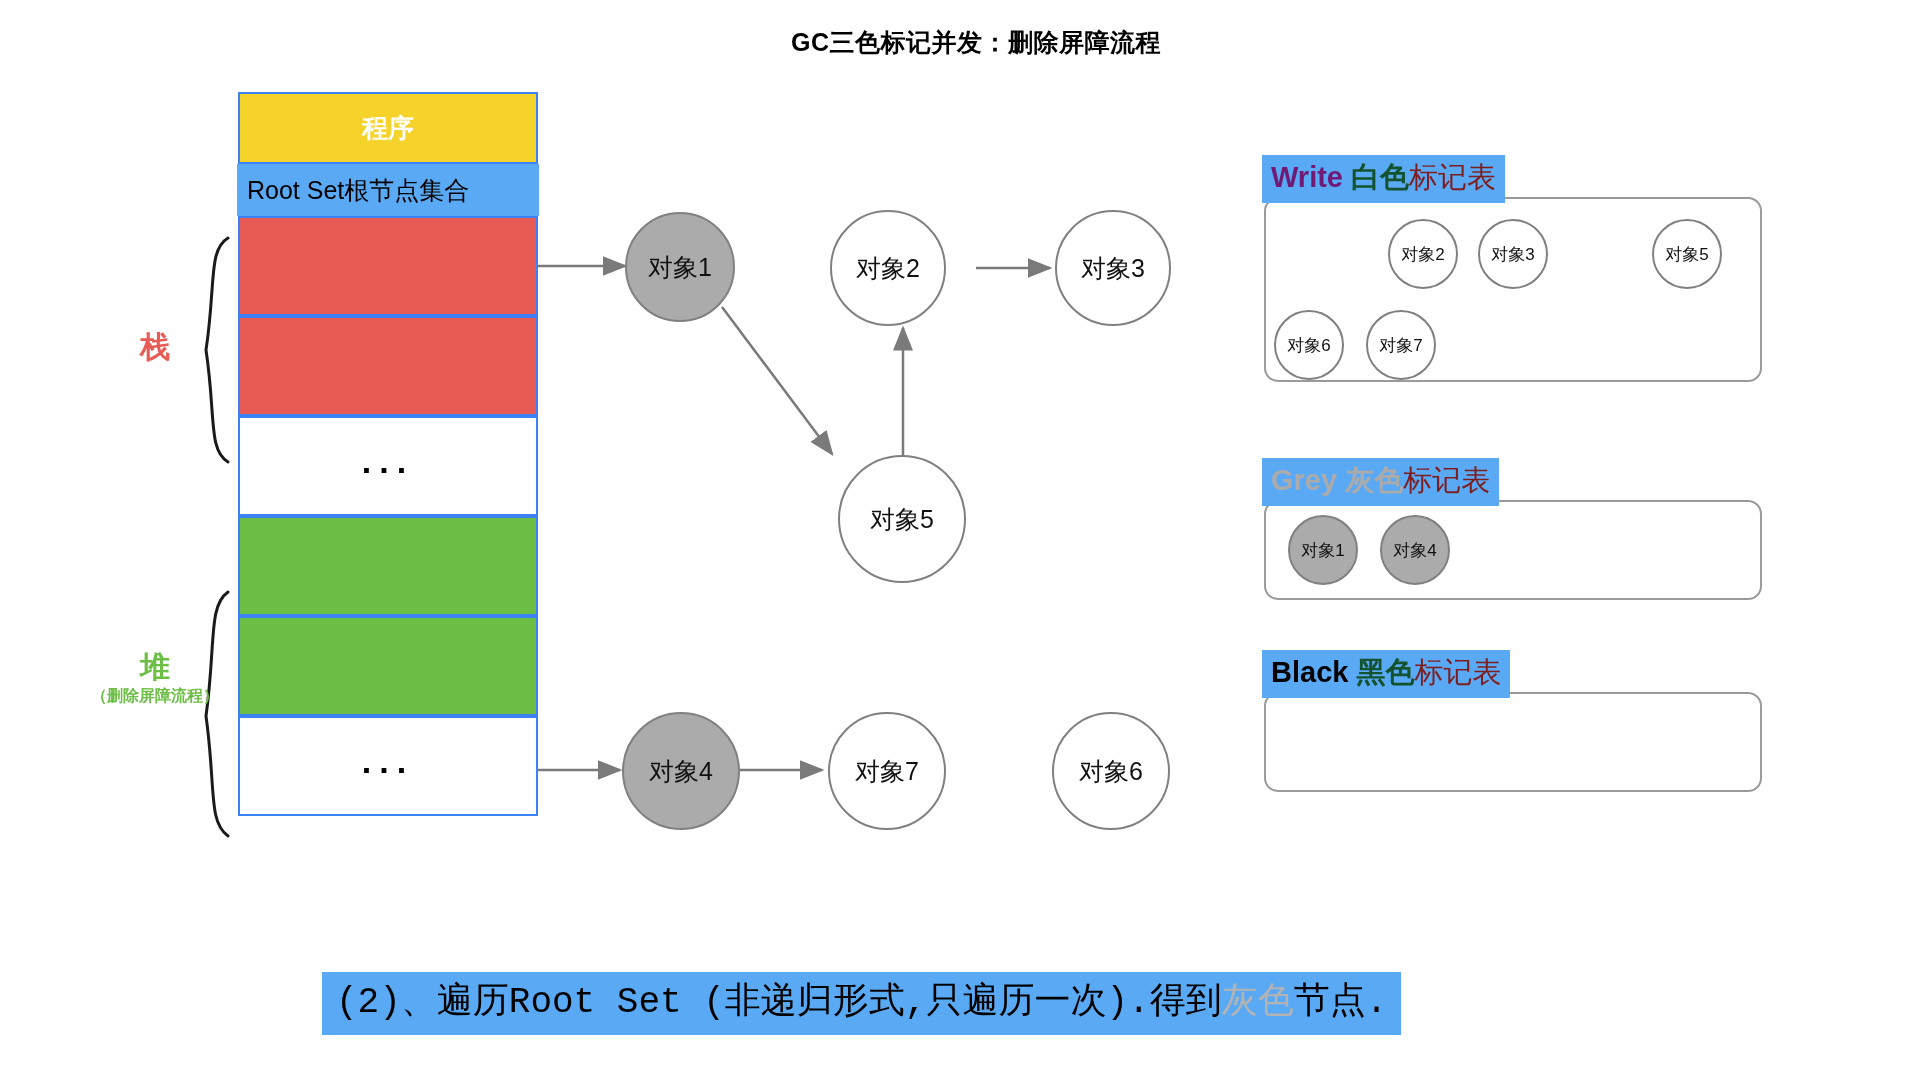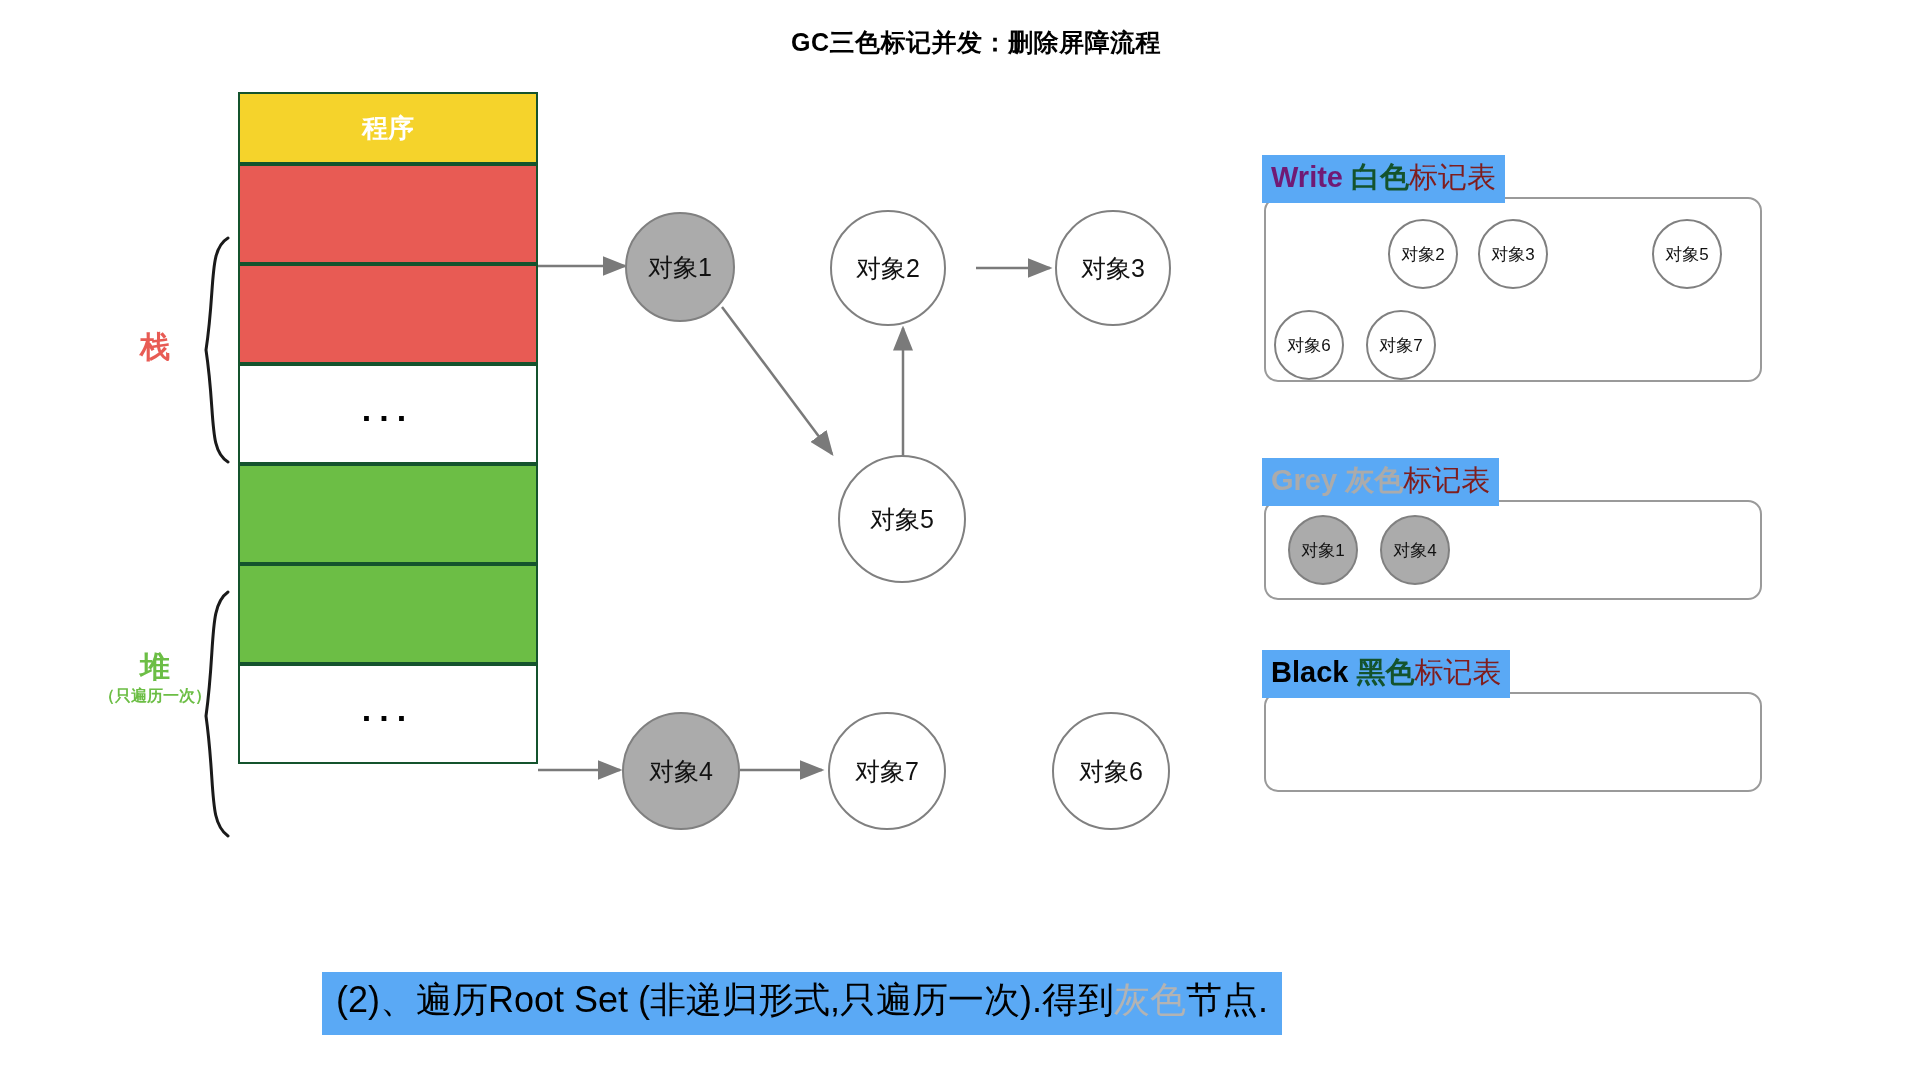--- a/index.html
+++ b/index.html
@@ -32,21 +32,21 @@
   
   #memory-column {
     position: absolute;
     left: 238px;
     top: 92px;
     width: 300px;
   }
   .mem-cell {
     box-sizing: border-box;
     width: 300px;
-    border: 2px solid #14532d;
+    border: 2px solid #3b82f6;
     display: flex;
     align-items: center;
     justify-content: center;
     color: #ffffff;
     font-size: 26px;
   }
   .mem-program {
     height: 72px;
     background: #F5D32B;
     font-weight: bold;
@@ -162,20 +162,21 @@
   
   #caption {
     position: absolute;
     left: 322px;
     top: 972px;
     background: #5AA9F5;
     padding: 4px 14px 10px 14px;
     font-size: 36px;
     white-space: nowrap;
     color: #000;
+    font-family: Liberation Mono, monospace;
   }
   #caption .grey-word { color: #B3B3B3; }
 
   #edges { position: absolute; left: 0; top: 0; width: 1920px; height: 1080px; pointer-events: none; }
 </style>
 </head>
 <body>
 
 <div id="title">GC三色标记并发：删除屏障流程</div>
 
@@ -198,32 +199,33 @@
 
   <line x1="740" y1="770" x2="822" y2="770" stroke="#7a7a7a" stroke-width="2.5" marker-end="url(#ah)"></line>
 
   <path d="M228,238 C208,250 216,284 206,350 C216,416 208,450 228,462" fill="none" stroke="#1a1a1a" stroke-width="3" stroke-linecap="round"></path>
 
   <path d="M228,592 C208,606 216,644 206,716 C216,788 208,822 228,836" fill="none" stroke="#1a1a1a" stroke-width="3" stroke-linecap="round"></path>
 </svg>
 
 <div id="memory-column">
   <div class="mem-cell mem-program">程序</div>
+  <div class="mem-cell mem-rootset">Root Set根节点集合</div>
   <div class="mem-cell mem-red"></div>
   <div class="mem-cell mem-red"></div>
   <div class="mem-cell mem-blank">...</div>
   <div class="mem-cell mem-green"></div>
   <div class="mem-cell mem-green"></div>
   <div class="mem-cell mem-blank">...</div>
 </div>
 
 <div class="side-label" id="label-stack">栈</div>
 <div class="side-label" id="label-heap">
   <span>堆</span>
-  <span class="sub">（只遍历一次）</span>
+  <span class="sub">（删除屏障流程）</span>
 </div>
 
 <div class="node grey" style="left:625px;top:212px;width:110px;height:110px;">
   <span>对象1</span>
 </div>
 <div class="node" style="left:830px;top:210px;width:116px;height:116px;">
   <span>对象2</span>
 </div>
 <div class="node" style="left:1055px;top:210px;width:116px;height:116px;">
   <span>对象3</span>

